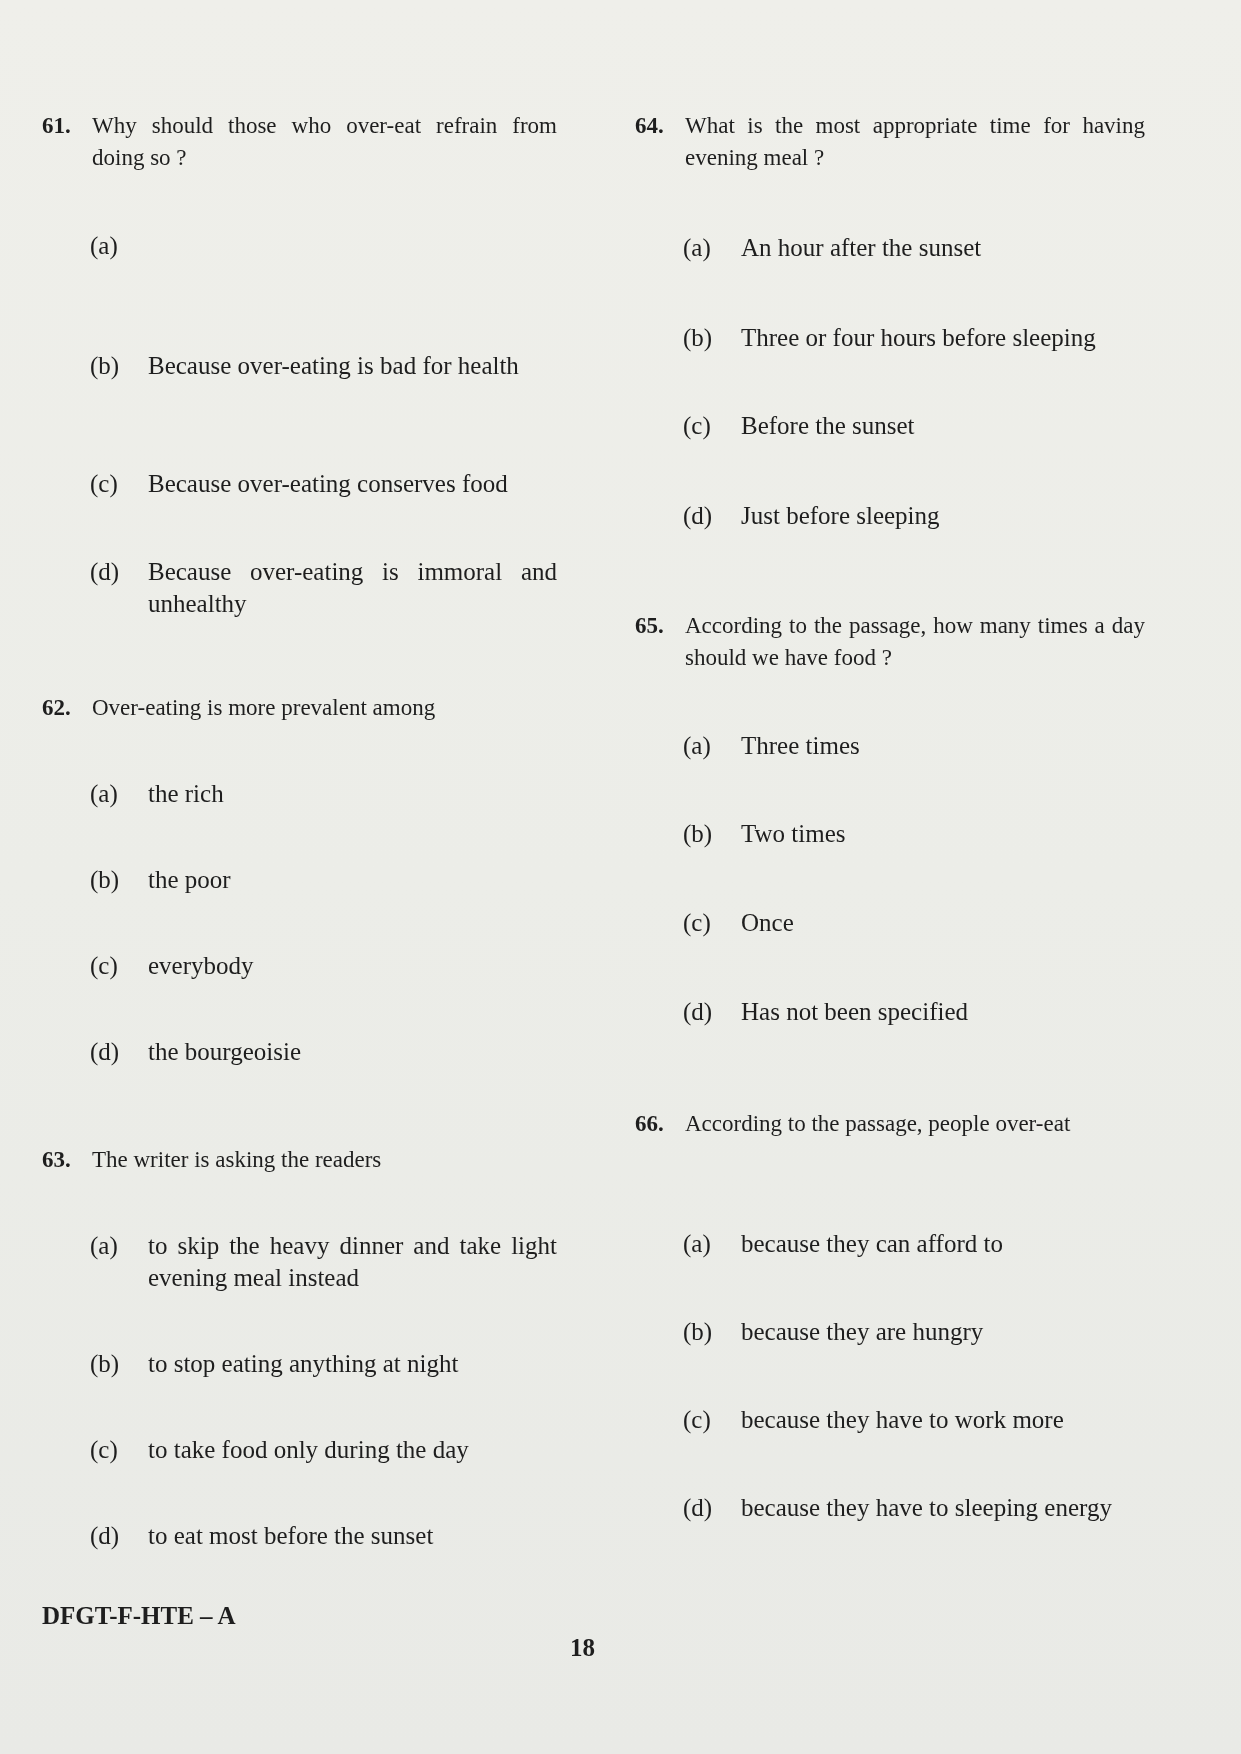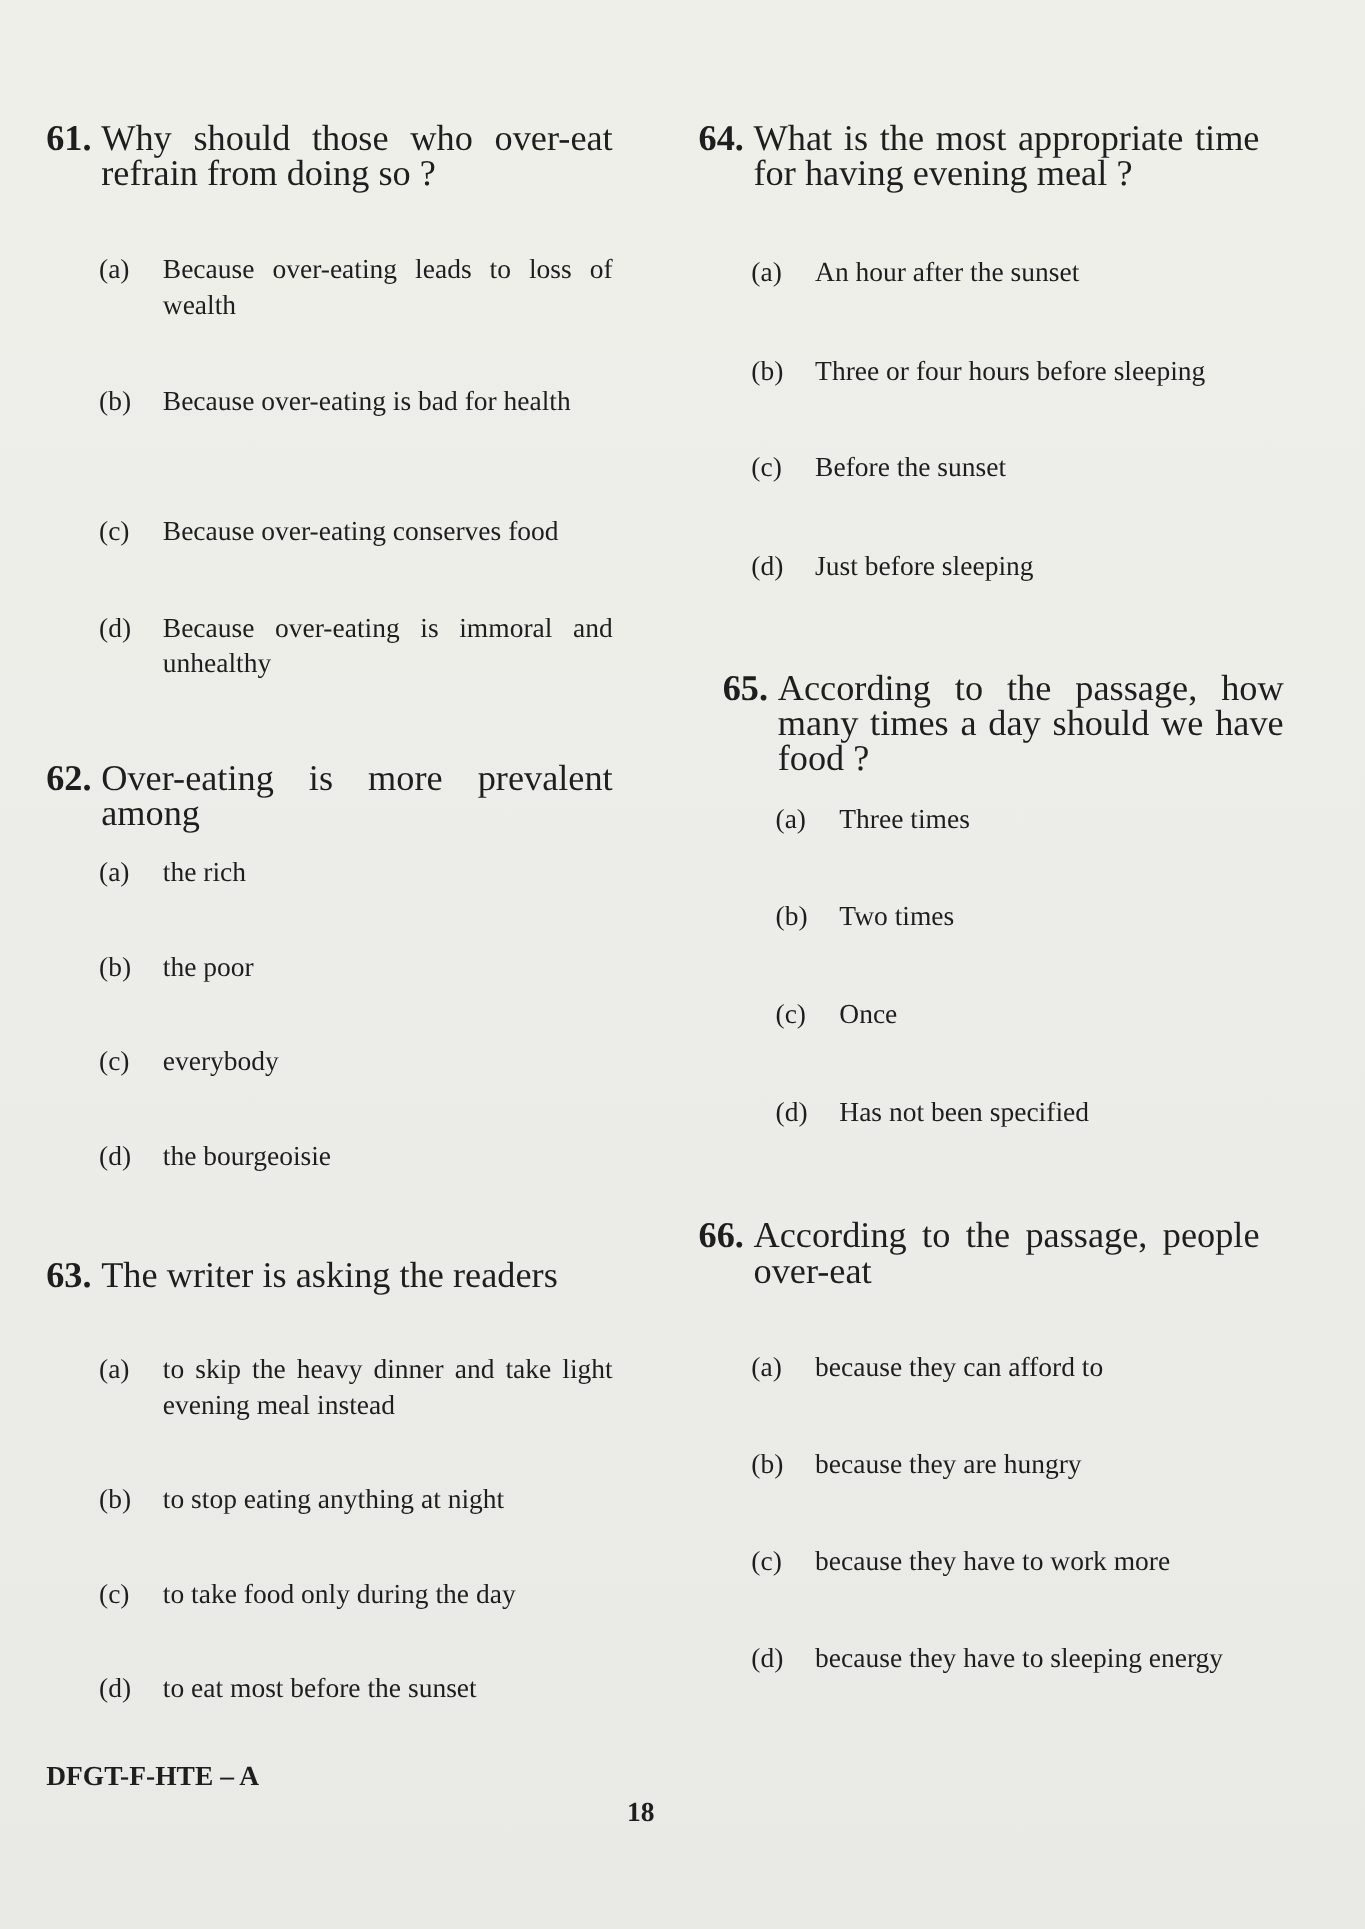--- a/index.html
+++ b/index.html
@@ -12,21 +12,21 @@
     overflow: hidden;
   }
   .page {
     position: absolute; left: 0; top: 0; width: 1241px; height: 1754px;
     background: linear-gradient(180deg, #efefea 0%, #ecede8 50%, #e9eae6 100%);
   }
   .col { position: absolute; top: 110px; }
   .col.left { left: 42px; width: 515px; }
   .col.right { left: 635px; width: 510px; }
   .q { position: absolute; width: 100%; }
-  .q-stem { display: flex; font-size: 33px; line-height: 32px; }
+  .q-stem { display: flex; font-size: 23px; line-height: 32px; }
   .q-num { font-weight: bold; width: 50px; flex: none; }
   .q-text { flex: 1; text-align: justify; text-align-last: left; }
   .opt { position: absolute; left: 48px; right: 0; display: flex; font-size: 25px; line-height: 32px; }
   .opt-label { width: 58px; flex: none; }
   .opt-text { flex: 1; text-align: justify; text-align-last: left; }
   .footer { position: absolute; top: 1602px; left: 42px; width: 560px; font-size: 25px; font-weight: bold; }
   .footer .code { position: absolute; left: 0; }
   .footer .pnum { position: absolute; left: 528px; margin-top: 32px; }
 </style>
 </head>
@@ -36,21 +36,20 @@
 
   <div class="col left">
 
     <div class="q" style="top:0px;">
       <div class="q-stem">
         <span class="q-num">61.</span>
         <span class="q-text">Why should those who over-eat refrain from doing so ?</span>
       </div>
       <div class="opt" style="top:120px;">
         <span class="opt-label">(a)</span>
-        <span class="opt-text">Because over-eating leads to loss of wealth</span>
       </div>
       <div class="opt" style="top:240px;">
         <span class="opt-label">(b)</span>
         <span class="opt-text" style="text-align:justify;">Because over-eating is bad for health</span>
       </div>
       <div class="opt" style="top:358px;">
         <span class="opt-label">(c)</span>
         <span class="opt-text">Because over-eating conserves food</span>
       </div>
       <div class="opt" style="top:446px;">
@@ -124,21 +123,21 @@
       <div class="opt" style="top:300px;">
         <span class="opt-label">(c)</span>
         <span class="opt-text">Before the sunset</span>
       </div>
       <div class="opt" style="top:390px;">
         <span class="opt-label">(d)</span>
         <span class="opt-text">Just before sleeping</span>
       </div>
     </div>
 
-    <div class="q" style="top:500px;margin-left:22px;">
+    <div class="q" style="top:500px;">
       <div class="q-stem">
         <span class="q-num">65.</span>
         <span class="q-text">According to the passage, how many times a day should we have food ?</span>
       </div>
       <div class="opt" style="top:120px;">
         <span class="opt-label">(a)</span>
         <span class="opt-text">Three times</span>
       </div>
       <div class="opt" style="top:208px;">
         <span class="opt-label">(b)</span>

